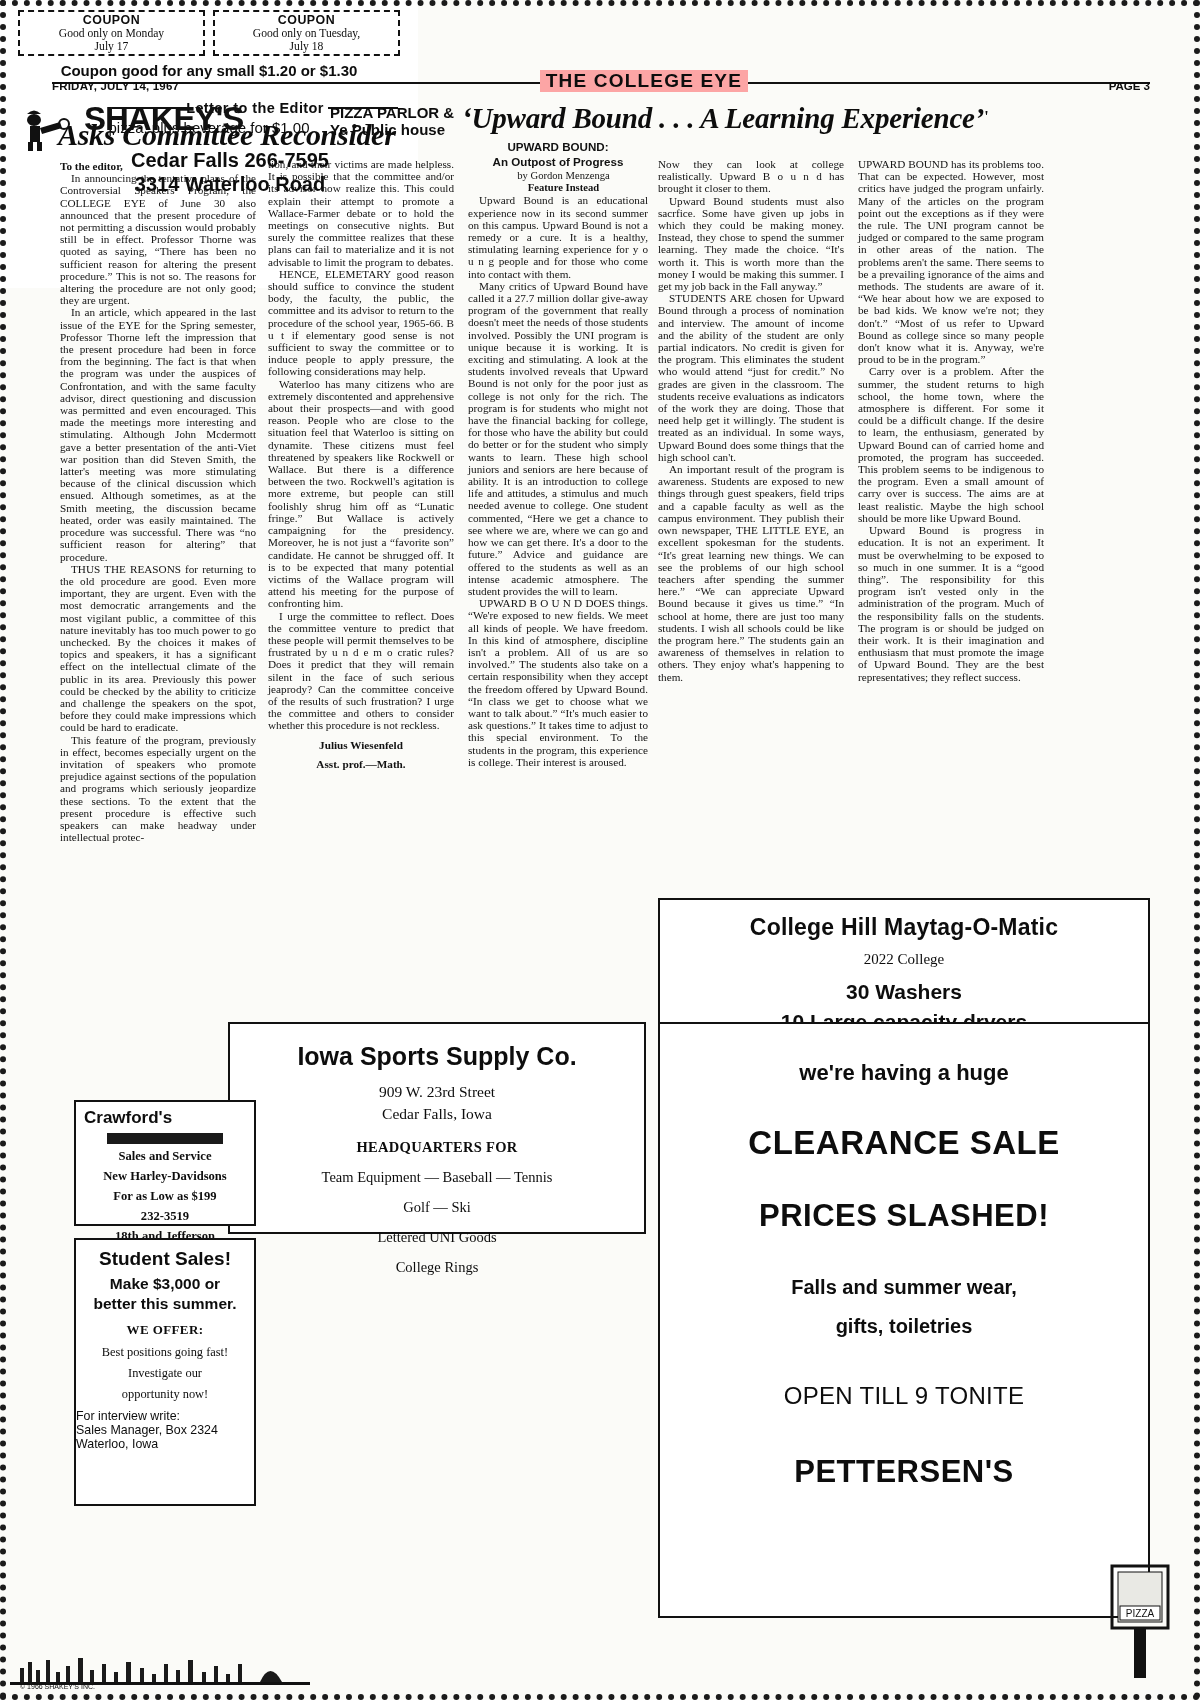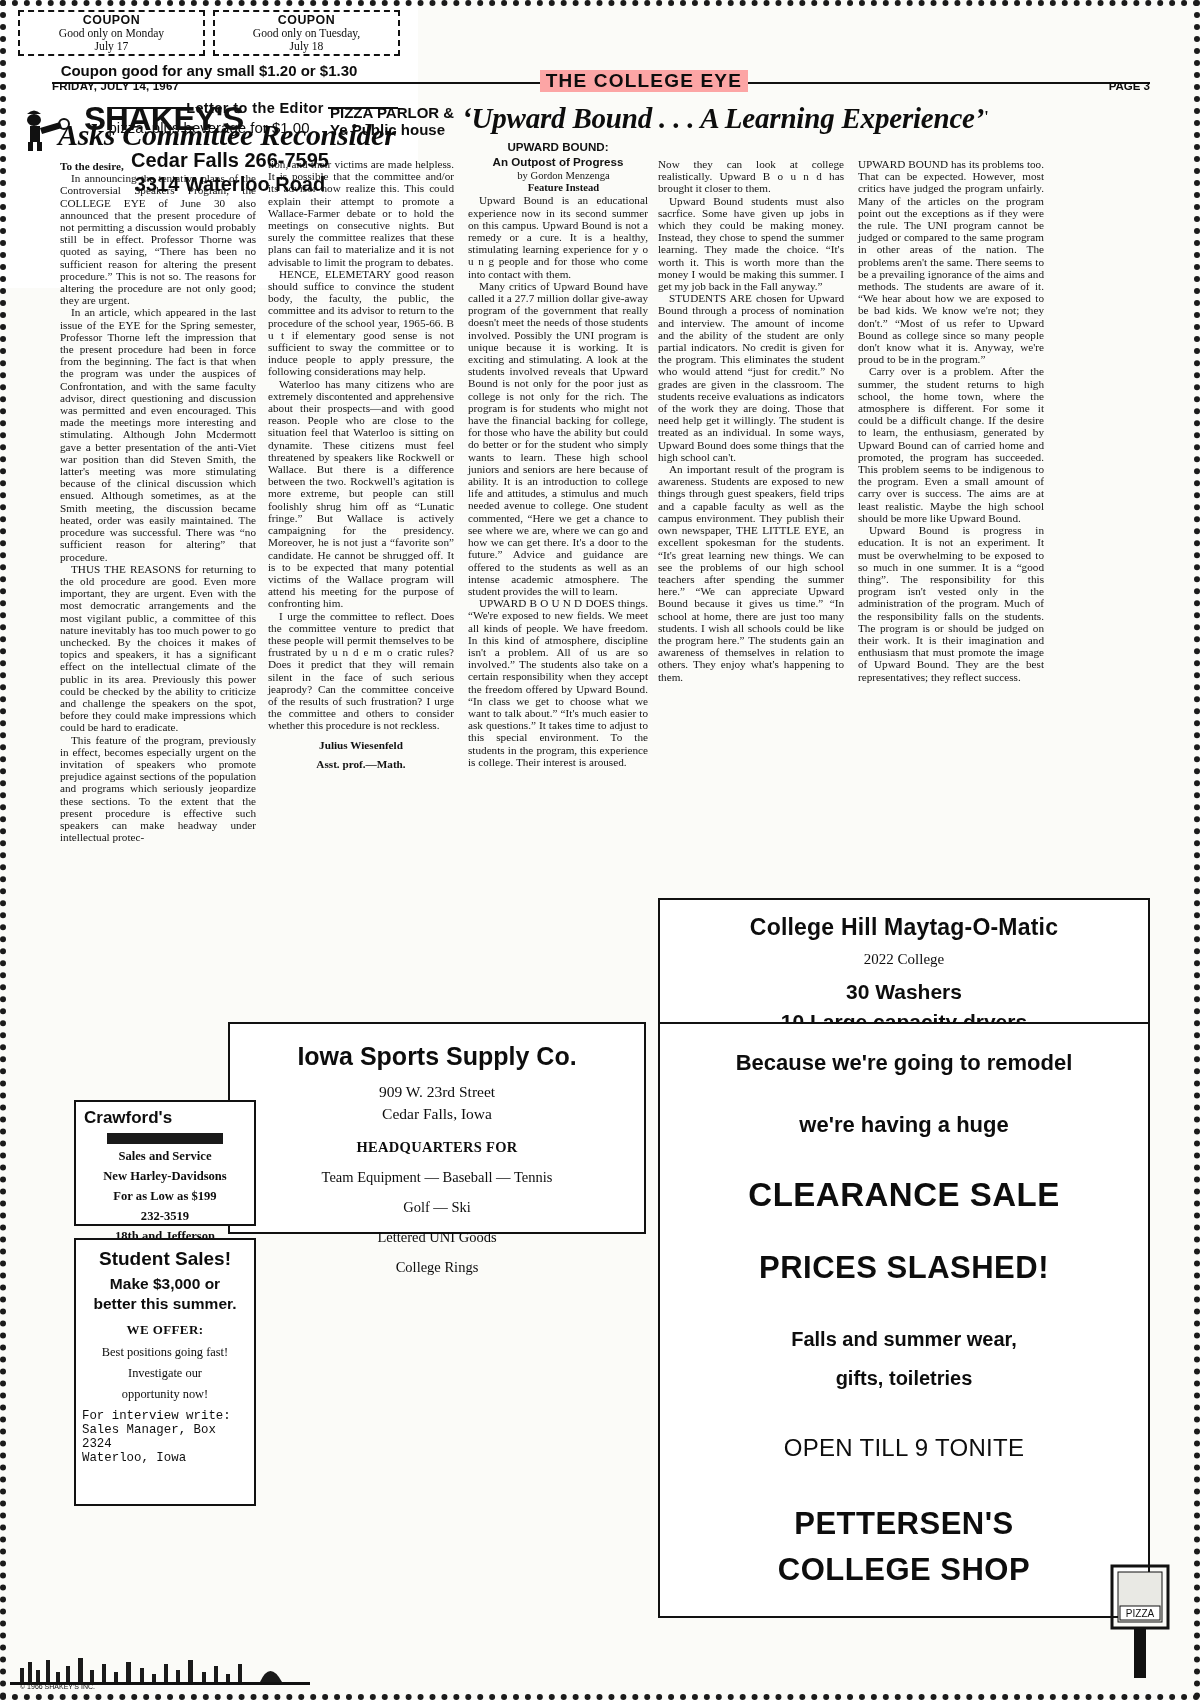--- a/index.html
+++ b/index.html
@@ -125,21 +125,21 @@
   #adStu{left:74px;top:1238px;width:182px;height:268px;}
   #adStu .s1{font-size:19px;font-weight:bold;margin-top:8px;}
   #adStu .s2{font-size:15.5px;font-weight:bold;margin-top:5px;}
   #adStu .s3{font-size:15.5px;font-weight:bold;margin-top:2px;}
   #adStu .s4{font-family:"Liberation Serif",serif;font-size:13px;font-weight:bold;margin-top:9px;letter-spacing:.4px;}
   #adStu ol{
     margin:6px 0 0 0;padding:0 6px 0 18px;text-align:left;
     font-family:"Liberation Serif",serif;font-size:12.4px;line-height:14px;
   }
   #adStu .s5{font-family:"Liberation Serif",serif;font-size:12.4px;margin-top:7px;line-height:14px;}
-  #adStu .s6{font-family:Liberation Mono, monospace;font-size:12.4px;margin-top:8px;line-height:14px;text-align:left;padding:0 6px;}
+  #adStu .s6{font-family:Liberation Sans, sans-serif;font-size:12.4px;margin-top:8px;line-height:14px;text-align:left;padding:0 0;}
 
   
   #adShakey{
     left:228px;top:1242px;width:418px;height:288px;border:none;
     background:#fff;
   }
   .coupons{
     position:absolute;left:14px;top:10px;width:390px;height:46px;
     display:flex;
   }
@@ -203,21 +203,21 @@
     <span>Letter to the Editor</span>
     <span class="rule"></span>
   </div>
 
   <div class="asks-head">Asks Committee Reconsider</div>
   <div class="upward-head">
     <span>‘Upward Bound . . . A Learning Experience’</span><span class="tick">'</span>
   </div>
 
   <div class="col" id="c1">
-    <p class="noind sc">To the desire,</p>
+    <p class="noind sc">To the editor,</p>
     <p>In announcing the tentative plans of the Controversial Speakers Program, the COLLEGE EYE of June 30 also announced that the present procedure of not permitting a discussion would probably still be in effect. Professor Thorne was quoted as saying, “There has been no sufficient reason for altering the present procedure.” This is not so. The reasons for altering the procedure are not only good; they are urgent.</p>
     <p>In an article, which appeared in the last issue of the EYE for the Spring semester, Professor Thorne left the impression that the present procedure had been in force from the beginning. The fact is that when the program was under the auspices of Confrontation, and with the same faculty advisor, direct questioning and discussion was permitted and even encouraged. This made the meetings more interesting and stimulating. Although John Mcdermott gave a better presentation of the anti-Viet war position than did Steven Smith, the latter's meeting was more stimulating because of the clinical discussion which ensued. Although sometimes, as at the Smith meeting, the discussion became heated, order was easily maintained. The procedure was successful. There was “no sufficient reason for altering” that procedure.</p>
     <p>THUS THE REASONS for returning to the old procedure are good. Even more important, they are urgent. Even with the most democratic arrangements and the most vigilant public, a committee of this nature inevitably has too much power to go unchecked. By the choices it makes of topics and speakers, it has a significant effect on the intellectual climate of the public in its area. Previously this power could be checked by the ability to criticize and challenge the speakers on the spot, before they could make impressions which could be hard to eradicate.</p>
     <p>This feature of the program, previously in effect, becomes especially urgent on the invitation of speakers who promote prejudice against sections of the population and programs which seriously jeopardize these sections. To the extent that the present procedure is effective such speakers can make headway under intellectual protec-</p>
   </div>
 
   <div class="col" id="c2">
     <p class="noind">tion, and their victims are made helpless. It is possible that the committee and/or its advisor now realize this. This could explain their attempt to promote a Wallace-Farmer debate or to hold the meetings on consecutive nights. But surely the committee realizes that these plans can fail to materialize and it is not advisable to limit the program to debates.</p>
     <p>HENCE, ELEMETARY good reason should suffice to convince the student body, the faculty, the public, the committee and its advisor to return to the procedure of the school year, 1965-66. B u t if elementary good sense is not sufficient to sway the committee or to induce people to apply pressure, the following considerations may help.</p>
     <p>Waterloo has many citizens who are extremely discontented and apprehensive about their prospects—and with good reason. People who are close to the situation feel that Waterloo is sitting on dynamite. These citizens must feel threatened by speakers like Rockwell or Wallace. But there is a difference between the two. Rockwell's agitation is more extreme, but people can still foolishly shrug him off as “Lunatic fringe.” But Wallace is actively campaigning for the presidency. Moreover, he is not just a “favorite son” candidate. He cannot be shrugged off. It is to be expected that many potential victims of the Wallace program will attend his meeting for the purpose of confronting him.</p>
@@ -262,29 +262,27 @@
     <div class="l2">909 W. 23rd Street</div>
     <div class="l3">Cedar Falls, Iowa</div>
     <div class="hq">HEADQUARTERS FOR</div>
     <div class="li">Team Equipment — Baseball — Tennis</div>
     <div class="li">Golf — Ski</div>
     <div class="li">Lettered UNI Goods</div>
     <div class="li">College Rings</div>
   </div>
 
   <div class="box adc" id="adPett">
-    <div class="p1">Because we're going to remodel</div>
     <div class="p2">we're having a huge</div>
     <div class="p3">CLEARANCE SALE</div>
     <div class="p4">PRICES SLASHED!</div>
     <div class="p5">Falls and summer wear,</div>
     <div class="p6">gifts, toiletries</div>
     <div class="p7">OPEN TILL 9 TONITE</div>
     <div class="p8">PETTERSEN'S</div>
-    <div class="p9">COLLEGE SHOP</div>
   </div>
 
   <div class="box adc" id="adCraw">
     <div class="c1">Crawford's</div>
     <div class="blk"></div>
     <div class="cl">Sales and Service</div>
     <div class="cl">New Harley-Davidsons</div>
     <div class="cl">For as Low as $199</div>
     <div class="cl">232-3519</div>
     <div class="cl">18th and Jefferson</div>

